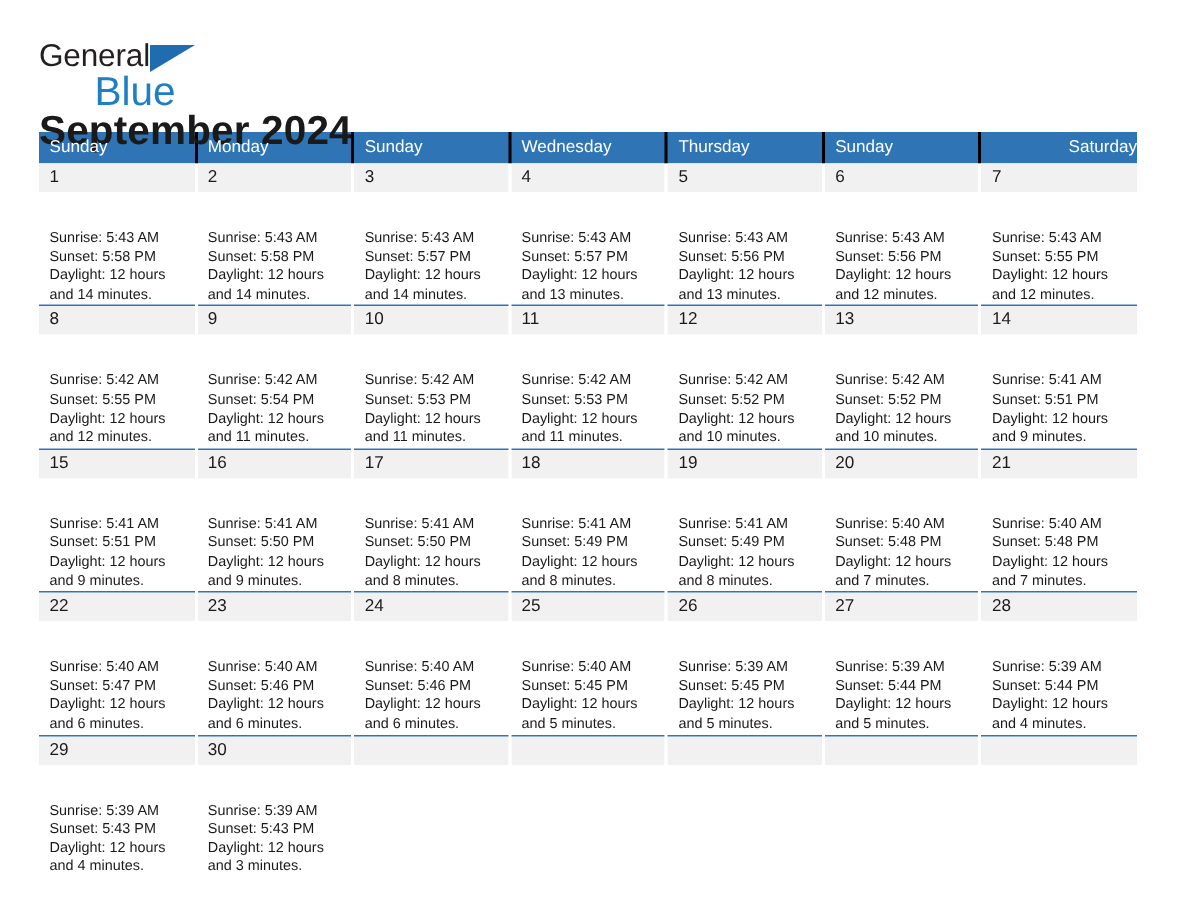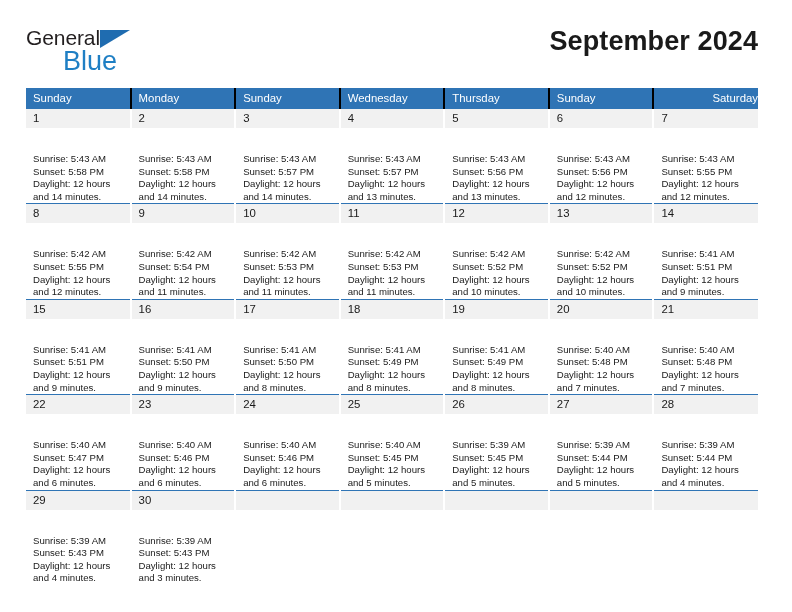--- a/index.html
+++ b/index.html
@@ -19,20 +19,21 @@
     padding: 0;
   }
 
   
   .header {
     display: flex;
     align-items: flex-start;
     justify-content: space-between;
     padding: 26px 34px 0 26px;
     height: 78px;
+    flex-direction: column;
   }
   .logo {
     position: relative;
     width: 120px;
     height: 46px;
     flex: 0 0 auto;
   }
   .logo-general {
     position: absolute;
     left: 0; top: 0;

